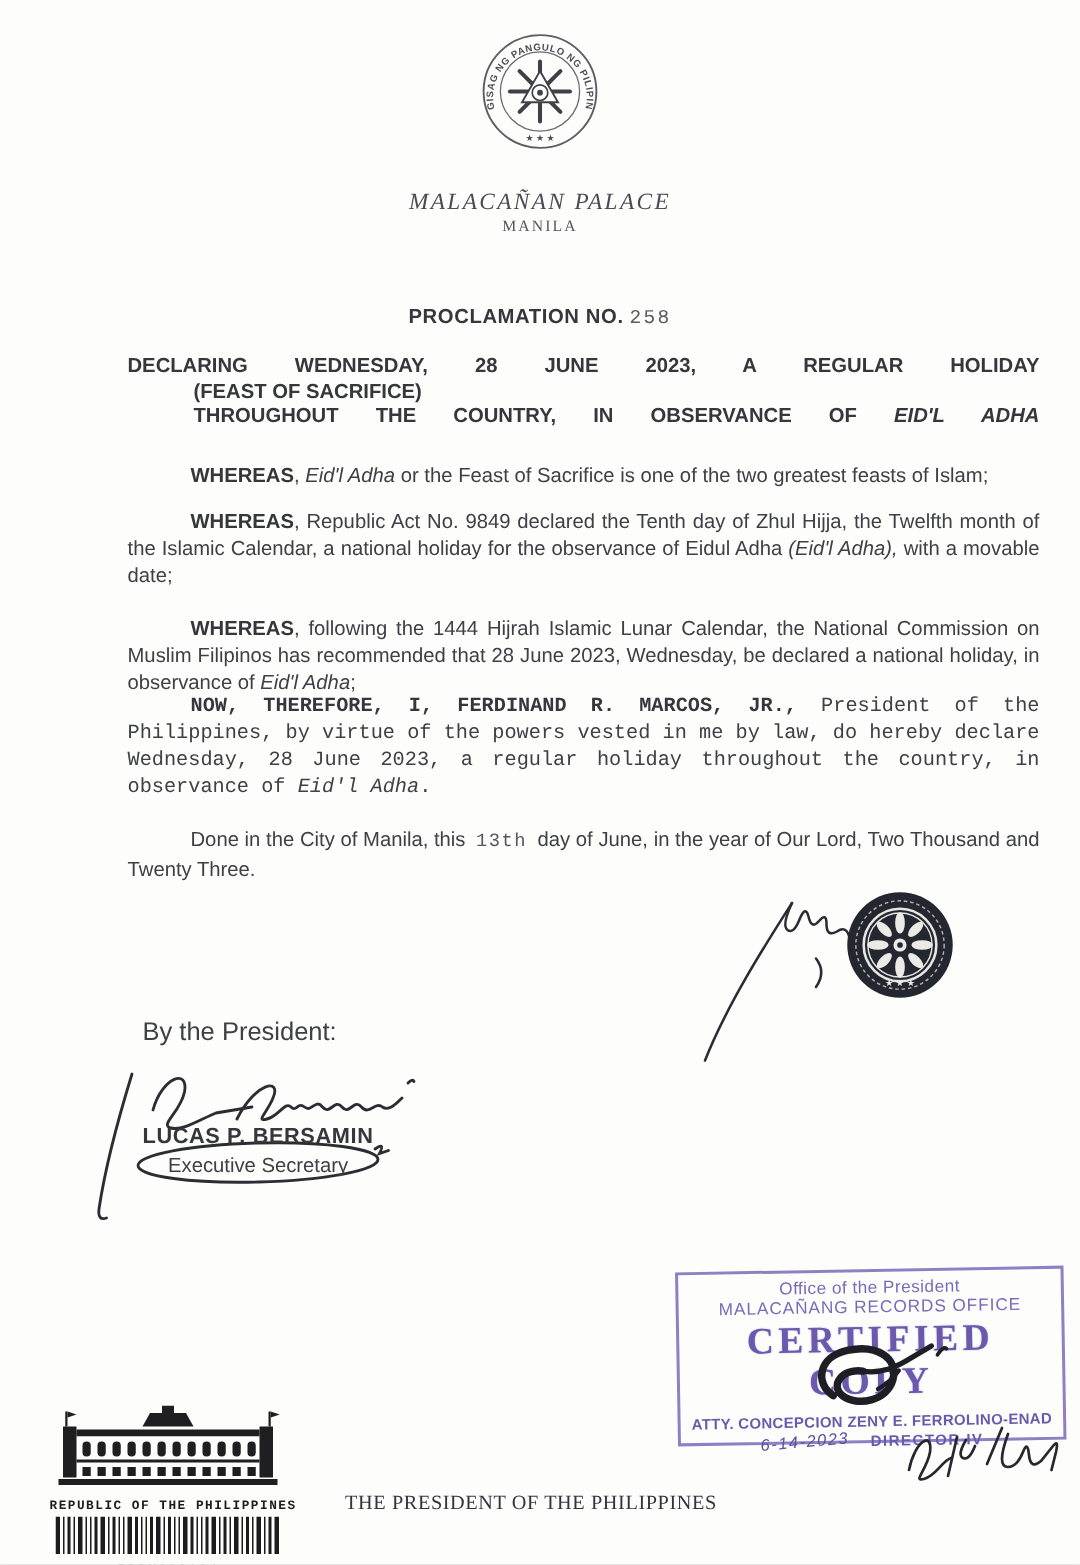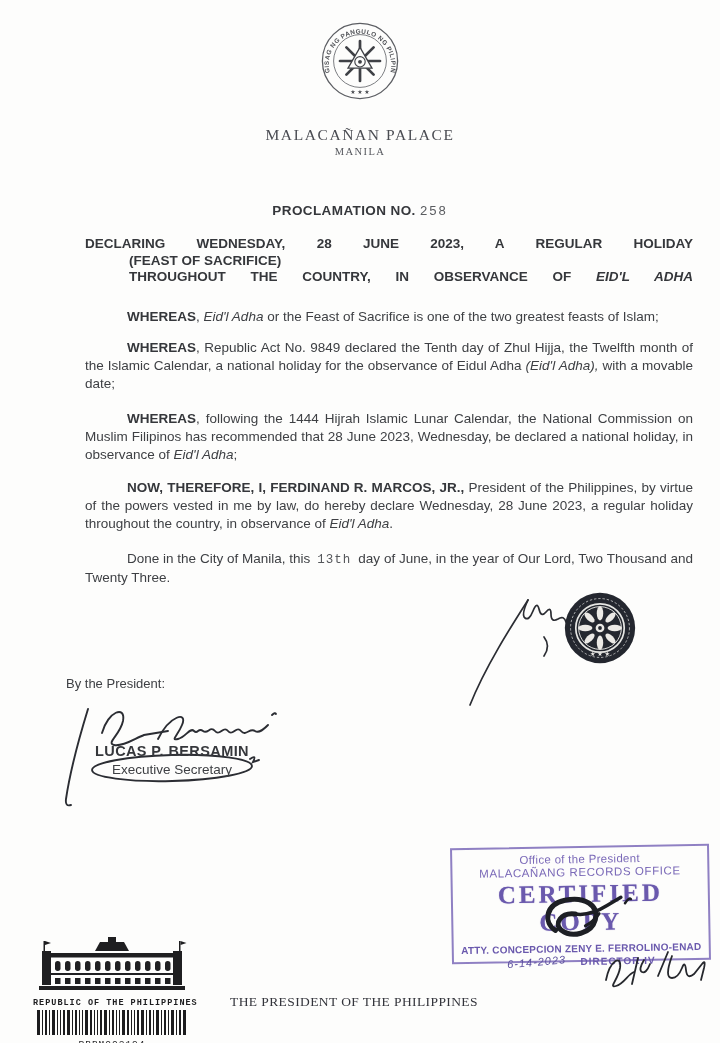--- a/index.html
+++ b/index.html
@@ -23,20 +23,21 @@
     box-shadow:0 0 6px rgba(0,0,0,.25);
   }
   
   .header{padding-top:21px;text-align:center;}
   .seal-wrap{display:flex;justify-content:center;}
   .palace{
     margin-top:25px;
     font-family:"Liberation Serif",serif;
     font-size:15.5px;letter-spacing:1.6px;
     color:#4a4c52;
+    font-style:italic;
   }
   .city{
     margin-top:2px;
     font-family:"Liberation Serif",serif;
     font-size:10.5px;letter-spacing:1.4px;
     color:#55575d;
   }
   .proc-heading{
     margin-top:46px;text-align:center;
     font-size:13.5px;font-weight:bold;color:var(--ink-bold);
@@ -54,31 +55,31 @@
   .t-line.indent{padding-left:44px;}
   .t-line.last{text-align:left;text-align-last:left;}
   .t-ital{font-style:italic;}
   p.body-par{
     font-size:13.5px;line-height:17.7px;
     text-align:justify;text-indent:42px;
     color:var(--ink);
   }
   p.body-par b{color:var(--ink-bold);}
   .p1{margin-top:22px;} .p2{margin-top:14px;} .p3{margin-top:18px;}
-  .p4{margin-top:16px;} .p5{margin-top:16px;} .p6{margin-top:17px;}
+  .p4{margin-top:0;font-family:Liberation Mono, monospace;} .p5{margin-top:16px;} .p6{margin-top:17px;}
   .mono-inline{
     font-family:"Liberation Mono",monospace;
     font-size:12.5px;letter-spacing:1px;color:#55575b;
     padding:0 7px;
   }
   
   .sig-area{position:relative;height:86px;}
   .marcos-sig{position:absolute;left:440px;top:0;overflow:visible;}
   .dark-seal{position:absolute;left:562px;top:3px;}
-  .by-president{margin-top:3px;padding-left:66px;font-size:13px;color:var(--ink);}
+  .by-president{margin-top:3px;padding-left:95px;font-size:17px;color:var(--ink);}
   .secretary-block{position:relative;height:110px;}
   .bersamin-sig{position:absolute;left:40px;top:-4px;overflow:visible;}
   .secretary-name{
     position:absolute;left:95px;top:52px;
     font-size:14.5px;font-weight:bold;letter-spacing:.4px;color:var(--ink-bold);
   }
   .secretary-title{
     position:absolute;left:112px;top:71px;
     font-size:13.5px;color:var(--ink);
   }

